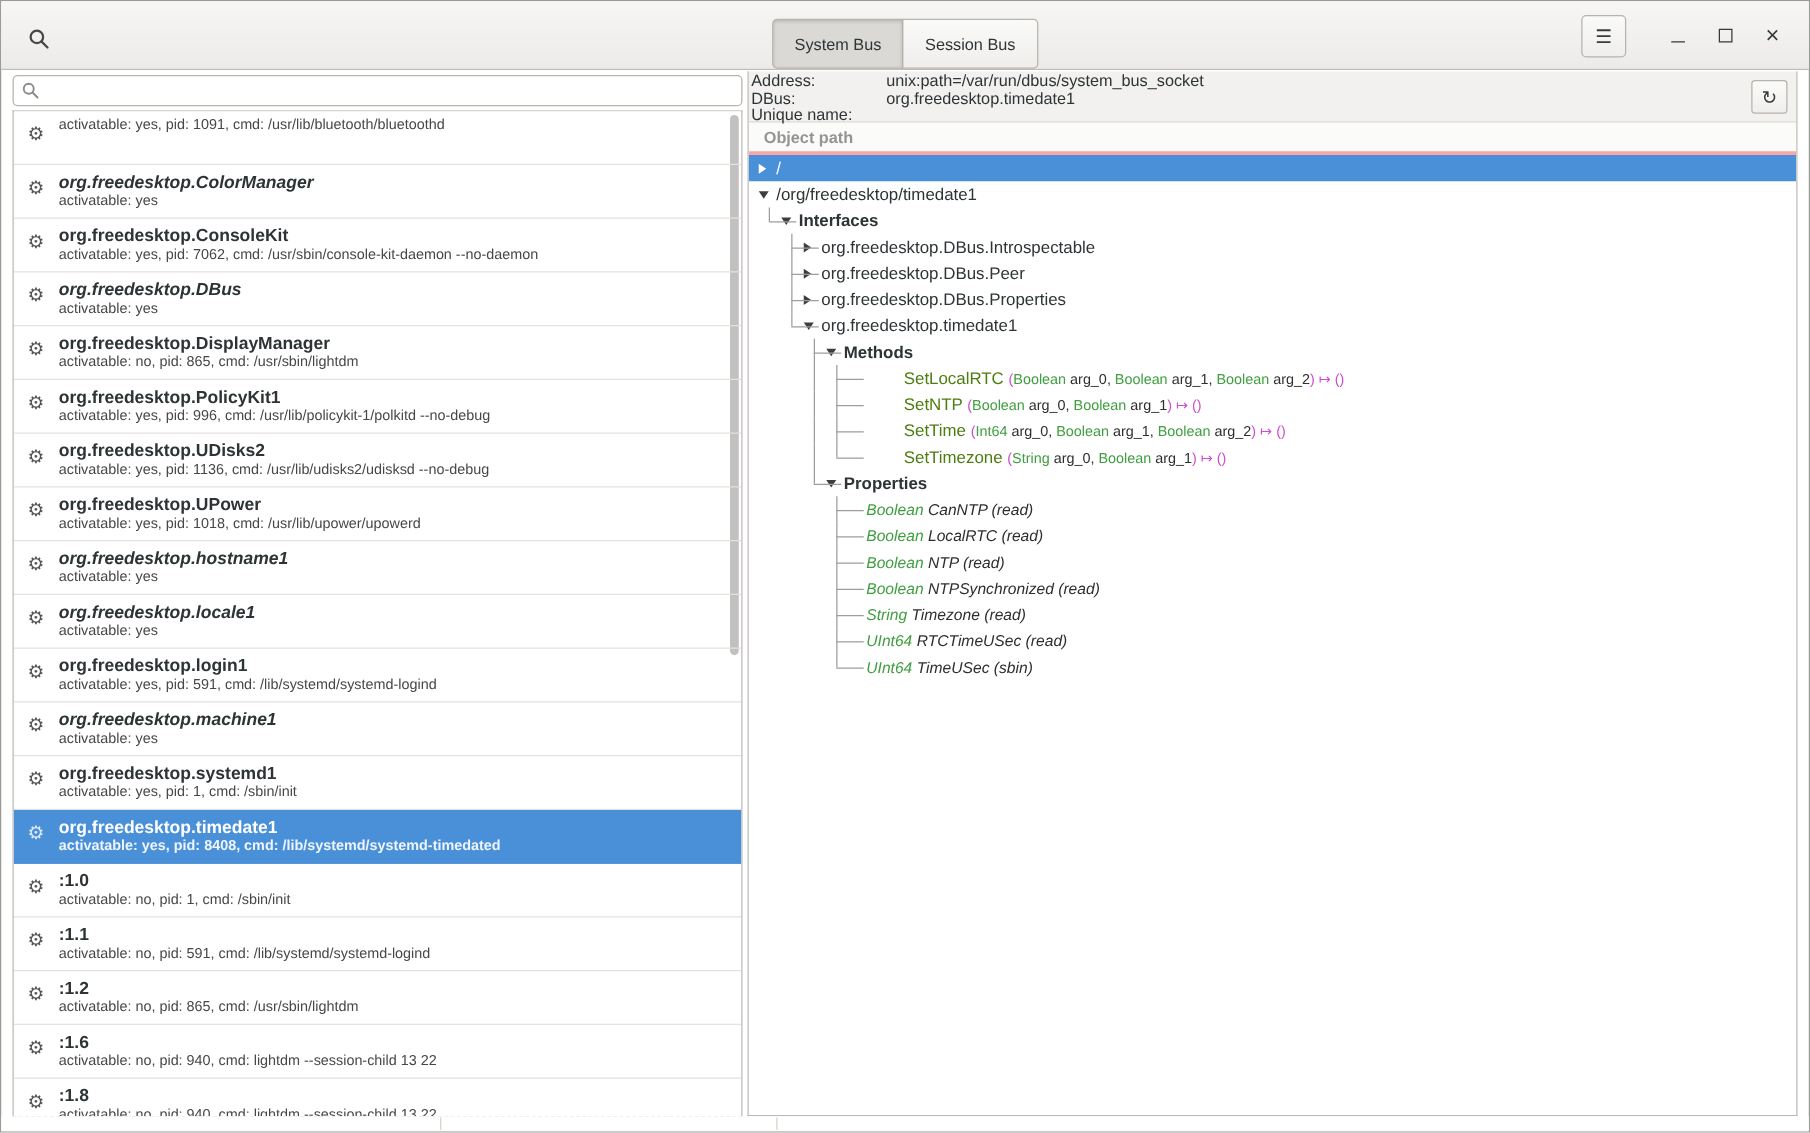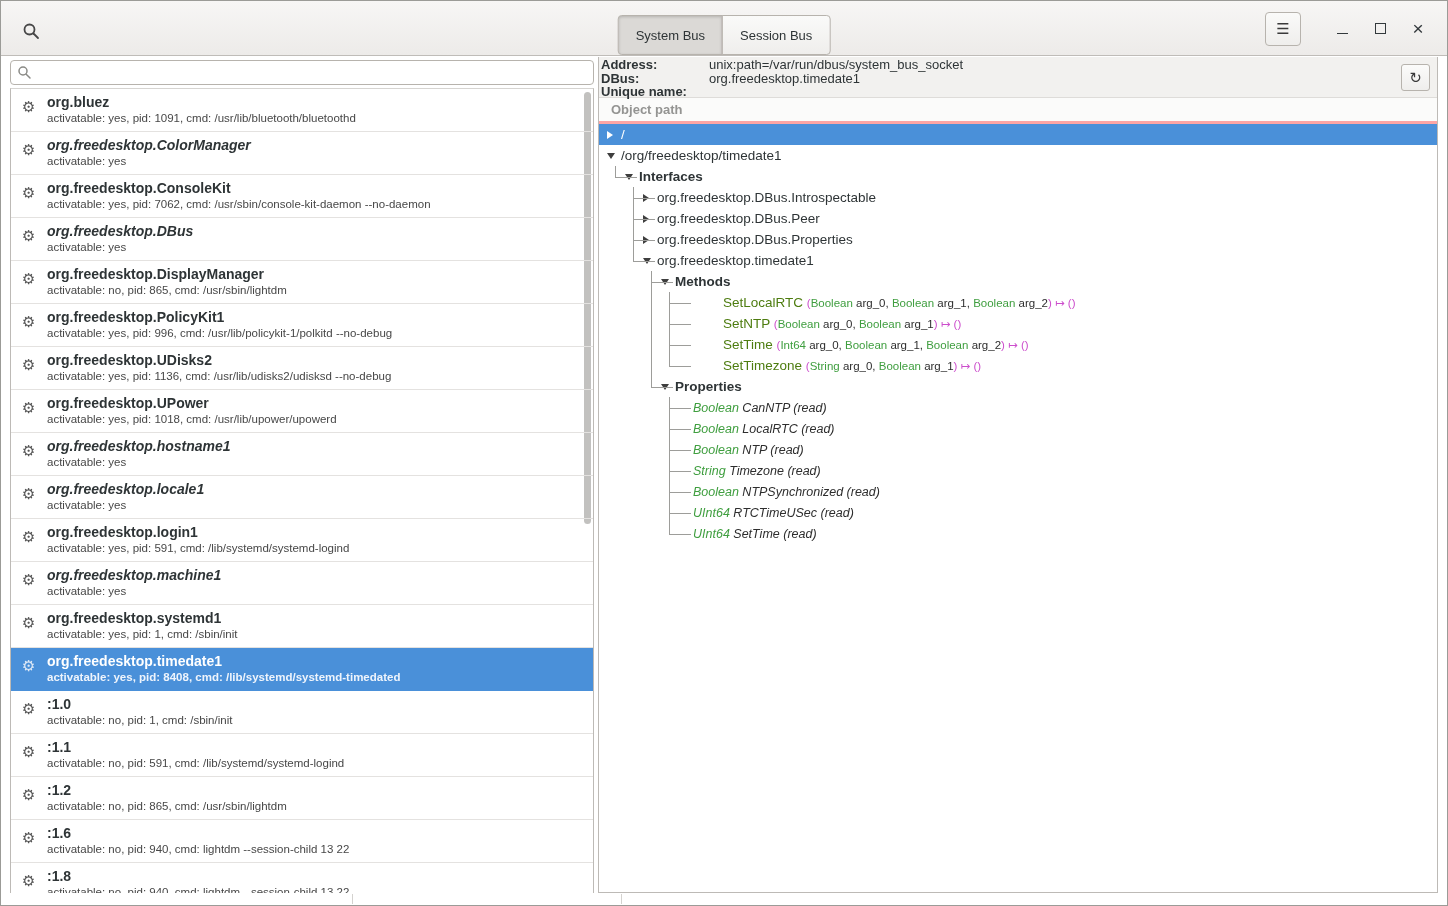--- a/index.html
+++ b/index.html
@@ -70,21 +70,21 @@
   .bus-row.selected .bus-icon { color:#dfe9f6; }
   .vscroll { position:absolute; right:2px; top:3px; width:7px; height:432px; border-radius:4px; background:#c2c1bf; }
 
   
   .right-pane {
     position:absolute; left:597px; top:56px; width:840px; bottom:12px;
     border:1px solid #bdbab6; border-top:none; background:#fff; overflow:hidden;
   }
   .info-area { position:relative; height:41px; background:#f2f1ef; border-bottom:1px solid #dedcd9; padding:1px 0 0 2px; }
   .info-row { display:flex; line-height:13.5px; }
-  .info-label { width:108px; font-weight:bold; }
+  .info-label { width:108px; font-weight:normal; }
   .info-value { white-space:nowrap; }
   .refresh-button {
     position:absolute; right:7px; top:7px; width:29px; height:27px;
     border:1px solid #b7b3ad; border-radius:3px; background:linear-gradient(#fbfbfa,#efeeec);
     display:flex; align-items:center; justify-content:center; font-size:15px; color:#3a3a3a; cursor:pointer;
   }
   .col-header {
     height:26px; background:#fbfbfa; border-bottom:3px solid #fca5a5;
     display:flex; align-items:center; padding-left:12px;
     font-weight:bold; color:#949492; cursor:pointer;
@@ -154,21 +154,20 @@
       <circle cx="6" cy="6" r="4" fill="none" stroke="#8a8a86" stroke-width="1.5"></circle>
       <line x1="9.2" y1="9.2" x2="13" y2="13" stroke="#8a8a86" stroke-width="1.5" stroke-linecap="round"></line>
     </svg>
     <input type="text" placeholder="" value="" style="">
   </div>
 
   <div class="bus-list">
     <div class="vscroll"></div>
   <div class="bus-row">
         <span class="bus-icon">⚙</span>
-        <span class="bus-title">org.bluez</span>
         <span class="bus-sub">activatable: yes, pid: 1091, cmd: /usr/lib/bluetooth/bluetoothd</span>
       </div>
       <div class="bus-row">
         <span class="bus-icon">⚙</span>
         <span class="bus-title it">org.freedesktop.ColorManager</span>
         <span class="bus-sub">activatable: yes</span>
       </div>
       <div class="bus-row">
         <span class="bus-icon">⚙</span>
         <span class="bus-title">org.freedesktop.ConsoleKit</span>
@@ -384,45 +383,45 @@
           <span class="slot conn"></span>
           <span class="arrow"></span>
           <span class="tcontent prop-line"><span class="t">Boolean</span> <span class="dk">NTP (read)</span></span>
         </div>
         <div class="trow">
           <span class="slot"></span>
           <span class="slot"></span>
           <span class="slot"></span>
           <span class="slot conn"></span>
           <span class="arrow"></span>
+          <span class="tcontent prop-line"><span class="t">Boolean</span> <span class="dk">NTPSynchronized (read)</span></span>
+        </div>
+        <div class="trow">
+          <span class="slot"></span>
+          <span class="slot"></span>
+          <span class="slot"></span>
+          <span class="slot conn"></span>
+          <span class="arrow"></span>
           <span class="tcontent prop-line"><span class="t">String</span> <span class="dk">Timezone (read)</span></span>
         </div>
         <div class="trow">
           <span class="slot"></span>
           <span class="slot"></span>
           <span class="slot"></span>
           <span class="slot conn"></span>
           <span class="arrow"></span>
-          <span class="tcontent prop-line"><span class="t">Boolean</span> <span class="dk">NTPSynchronized (read)</span></span>
-        </div>
-        <div class="trow">
-          <span class="slot"></span>
-          <span class="slot"></span>
-          <span class="slot"></span>
-          <span class="slot conn"></span>
-          <span class="arrow"></span>
           <span class="tcontent prop-line"><span class="t">UInt64</span> <span class="dk">RTCTimeUSec (read)</span></span>
         </div>
         <div class="trow">
           <span class="slot"></span>
           <span class="slot"></span>
           <span class="slot"></span>
           <span class="slot conn last"></span>
           <span class="arrow"></span>
-          <span class="tcontent prop-line"><span class="t">UInt64</span> <span class="dk">SetTime (read)</span></span>
+          <span class="tcontent prop-line"><span class="t">UInt64</span> <span class="dk">TimeUSec (sbin)</span></span>
         </div>
       </div>
   </div>
 
   <div class="bottom-strip">
     <span class="bstick" style="left:351px;"></span>
     <span class="bstick" style="left:620px;"></span>
   </div>
 
 </div>

